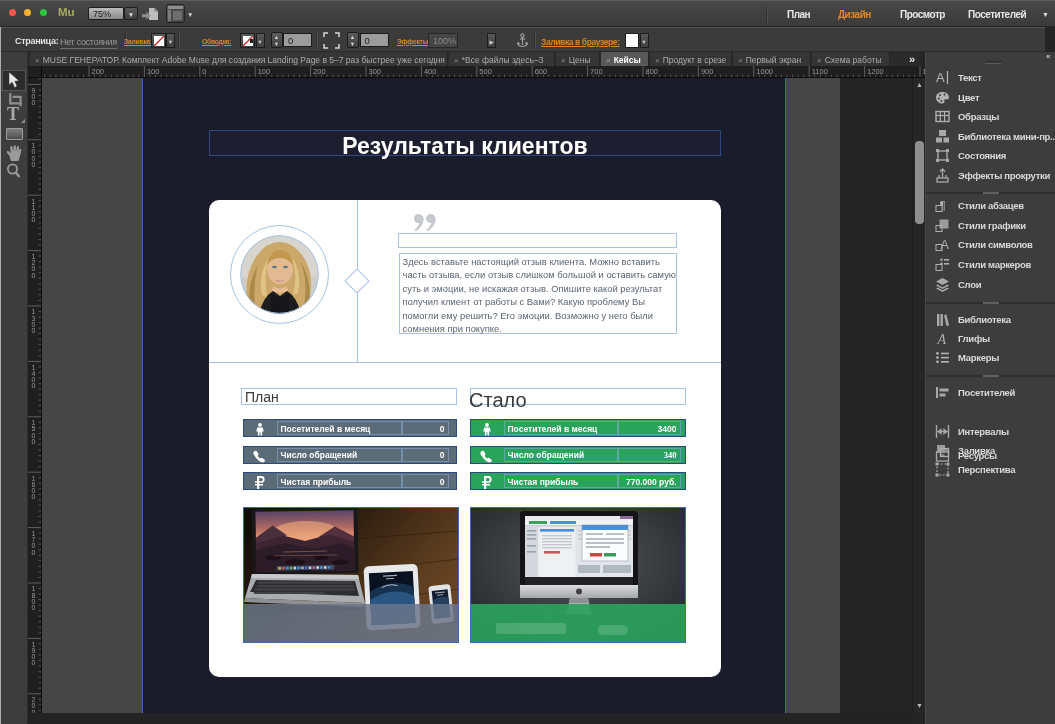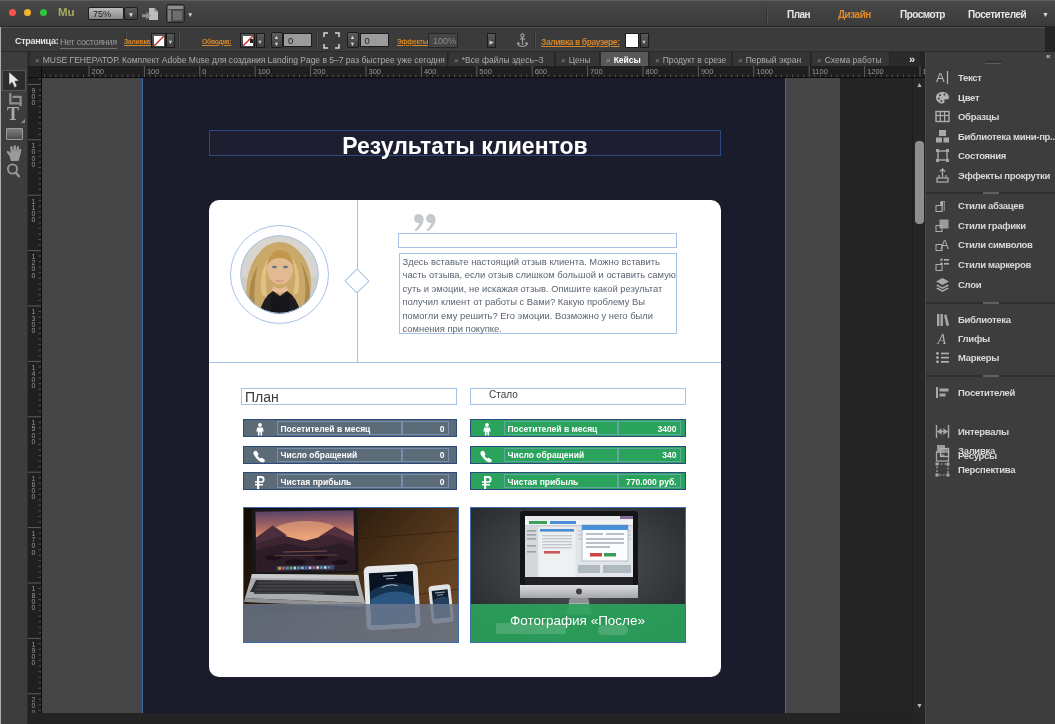--- a/index.html
+++ b/index.html
@@ -533,21 +533,21 @@
 <svg class="abs" style="left:372px;top:136px" width="22" height="18" viewBox="0 0 22 18" fill="#c6c9ce">
 <path d="M4.6 0 C7.4 0 9.6 2.2 9.6 5.0 C9.6 9.5 6.5 14.5 1.8 17.2 L0.4 15.6 C3.0 13.6 4.8 11.2 5.4 8.9 C5.1 9.0 4.7 9.1 4.3 9.1 C1.9 9.1 0 7.1 0 4.6 C0 2.0 2.0 0 4.6 0 Z"></path>
 <path d="M16.6 0 C19.4 0 21.6 2.2 21.6 5.0 C21.6 9.5 18.5 14.5 13.8 17.2 L12.4 15.6 C15.0 13.6 16.8 11.2 17.4 8.9 C17.1 9.0 16.7 9.1 16.3 9.1 C13.9 9.1 12 7.1 12 4.6 C12 2.0 14.0 0 16.6 0 Z"></path>
 </svg>
 <div class="frame" style="left:356px;top:155px;width:279px;height:15px;"></div>
 <div class="frame" style="left:357px;top:175px;width:278px;height:81px;"></div>
 <div class="abs" style="left:360.5px;top:177px;width:274px;color:#5b6572;font-size:9.4px;line-height:13.4px;white-space:nowrap;">Здесь вставьте настоящий отзыв клиента. Можно вставить<br>часть отзыва, если отзыв слишком большой и оставить самую<br>суть и эмоции, не искажая отзыв. Опишите какой результат<br>получил клиент от работы с Вами? Какую проблему Вы<br>помогли ему решить? Его эмоции. Возможно у него были<br>сомнения при покупке.</div>
 <div class="frame" style="left:199px;top:310px;width:216px;height:17px;"></div>
 <div class="abs" style="left:203px;top:311px;color:#3a3a3a;font-size:14px;">План</div>
 <div class="frame" style="left:427.5px;top:310px;width:216px;height:17px;"></div>
-<div class="abs" style="left:447px;top:311px;color:#3a3a3a;font-size:10px;">Стало</div>
+<div class="abs" style="left:427px;top:311px;color:#3a3a3a;font-size:20px;">Стало</div>
 <div class="abs" style="left:200.5px;top:341px;width:214px;height:18px;background:#5c6b78;border:1px solid #2d4a7c;">
         <div style="position:absolute;left:33px;top:1px;width:125px;height:14px;border:1px solid rgba(140,175,215,0.55);"></div>
         <div style="position:absolute;left:158px;top:1px;width:47px;height:14px;border:1px solid rgba(140,175,215,0.55);"></div>
         <div style="position:absolute;left:37px;top:3.5px;color:#fff;font-size:8.5px;font-weight:bold;white-space:nowrap;">Посетителей в месяц</div>
         <div style="position:absolute;left:158px;top:3.5px;width:43px;text-align:right;color:#fff;font-size:8.5px;font-weight:bold;">0</div>
         <svg style="position:absolute;left:10px;top:2.5px" width="12" height="13" viewBox="0 0 12 13" fill="#fff">
 <circle cx="6" cy="2" r="1.9"></circle>
           <path d="M3.2 4.6 h5.6 l0.9 4 h-1.6 l0 4 h-1.6 l0 -3.4 h-1 l0 3.4 h-1.6 l0 -4 h-1.6 z"></path>
         </svg>
       </div>
@@ -576,21 +576,21 @@
         <div style="position:absolute;left:147px;top:3.5px;width:59px;text-align:right;color:#fff;font-size:8.5px;font-weight:bold;">3400</div>
         <svg style="position:absolute;left:10px;top:2.5px" width="12" height="13" viewBox="0 0 12 13" fill="#fff">
 <circle cx="6" cy="2" r="1.9"></circle>
           <path d="M3.2 4.6 h5.6 l0.9 4 h-1.6 l0 4 h-1.6 l0 -3.4 h-1 l0 3.4 h-1.6 l0 -4 h-1.6 z"></path>
         </svg>
       </div>
 <div class="abs" style="left:427.5px;top:367.7px;width:216px;height:18px;background:#2aa35c;border:1px solid #2d4a7c;">
         <div style="position:absolute;left:33px;top:1px;width:114px;height:14px;border:1px solid rgba(140,175,215,0.55);"></div>
         <div style="position:absolute;left:147px;top:1px;width:63px;height:14px;border:1px solid rgba(140,175,215,0.55);"></div>
         <div style="position:absolute;left:37px;top:3.5px;color:#fff;font-size:8.5px;font-weight:bold;white-space:nowrap;">Число обращений</div>
-        <div style="position:absolute;left:147px;top:3.5px;width:59px;text-align:right;color:#fff;font-size:8.5px;font-weight:bold;">340</div>
+        <div style="position:absolute;left:147px;top:3.5px;width:59px;text-align:right;color:#fff;font-size:8.5px;font-weight:bold;font-family:Liberation Serif, serif;">340</div>
         <svg style="position:absolute;left:9px;top:3px" width="13" height="13" viewBox="0 0 13 13" fill="#fff">
 <path d="M1 1.5 Q3 0 4 1.5 L5.3 3.5 Q5.8 4.5 4.8 5.3 Q4.4 5.8 5.6 7.2 Q6.8 8.6 7.5 8.2 Q8.4 7.4 9.2 8 L11.3 9.6 Q12.6 10.8 11 12 Q9 13.5 5.6 10.4 Q2.5 7.6 1 5 Q-0.3 2.6 1 1.5 Z"></path>
         </svg>
       </div>
 <div class="abs" style="left:427.5px;top:394.4px;width:216px;height:18px;background:#2aa35c;border:1px solid #2d4a7c;">
         <div style="position:absolute;left:33px;top:1px;width:114px;height:14px;border:1px solid rgba(140,175,215,0.55);"></div>
         <div style="position:absolute;left:147px;top:1px;width:63px;height:14px;border:1px solid rgba(140,175,215,0.55);"></div>
         <div style="position:absolute;left:37px;top:3.5px;color:#fff;font-size:8.5px;font-weight:bold;white-space:nowrap;">Чистая прибыль</div>
         <div style="position:absolute;left:147px;top:3.5px;width:59px;text-align:right;color:#fff;font-size:8.5px;font-weight:bold;">770.000 руб.</div>
         <svg style="position:absolute;left:10px;top:2.5px" width="11" height="13" viewBox="0 0 11 13">
@@ -757,21 +757,20 @@
 <path d="M100 91 L118 91 L122 108 L96 108 Z" fill="#aeb0b3"></path>
 <path d="M100 91 L118 91 L119 96 L99 96 Z" fill="#8e9093"></path>
 <ellipse cx="109" cy="110" rx="27" ry="3" fill="#101010" opacity="0.55"></ellipse>
 <rect x="0" y="97" width="216" height="39" fill="#2aa35c" opacity="0.92"></rect>
 <g opacity="0.18" fill="#dff0e6">
           <rect x="26" y="116" width="70" height="11" rx="2"></rect>
           <rect x="128" y="118" width="30" height="10" rx="5"></rect>
         </g>
 <rect width="215" height="135" x="0.5" y="0.5" fill="none" stroke="#3e6cae"></rect>
 </svg>
-<div class="abs" style="left:427.5px;top:535px;width:216px;text-align:center;color:#fff;font-size:13.5px;">Фотография «После»</div>
 </div>
 <div class="abs" id="bottomstrip"></div>
 <div class="abs" id="scrollcol">
 <div class="abs" style="left:3px;top:3px;color:#b5b5b5;font-size:7px;">▲</div>
 <div class="abs" id="scrollthumb"></div>
 <div class="abs" style="left:3px;top:624px;color:#b5b5b5;font-size:7px;">▼</div>
 </div>
 <div class="abs" id="rightpanel">
 <div class="abs" style="left:59px;top:9px;width:16px;height:3px;border-top:1px solid #2e2e2e;border-bottom:1px solid #5a5a5a;"></div>
 <div class="abs" style="left:120px;top:0px;color:#ccc;font-size:8px;font-weight:bold;">«</div>

